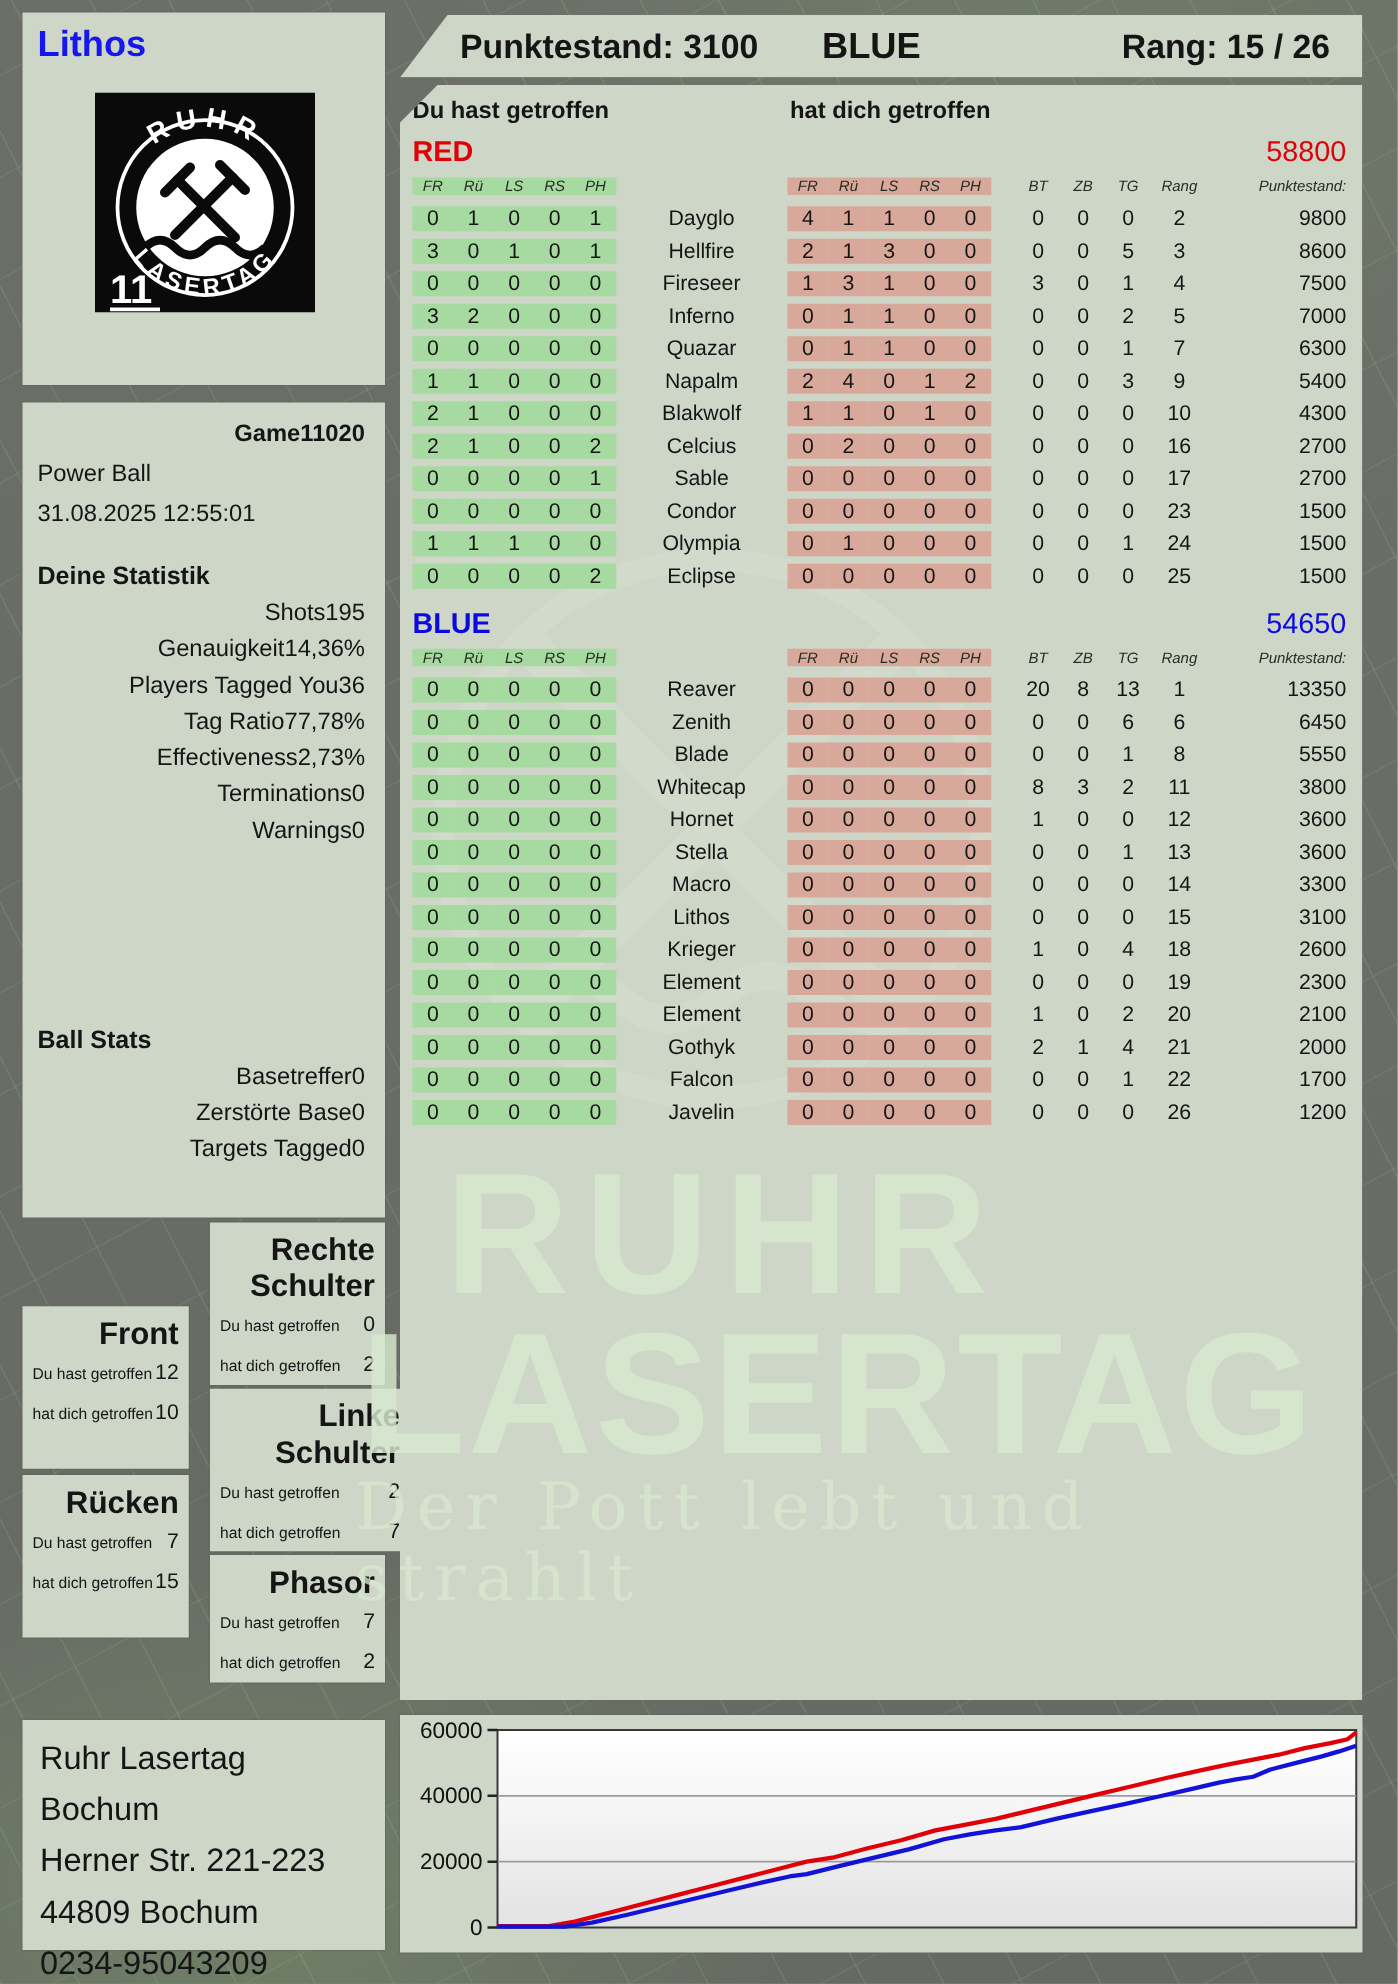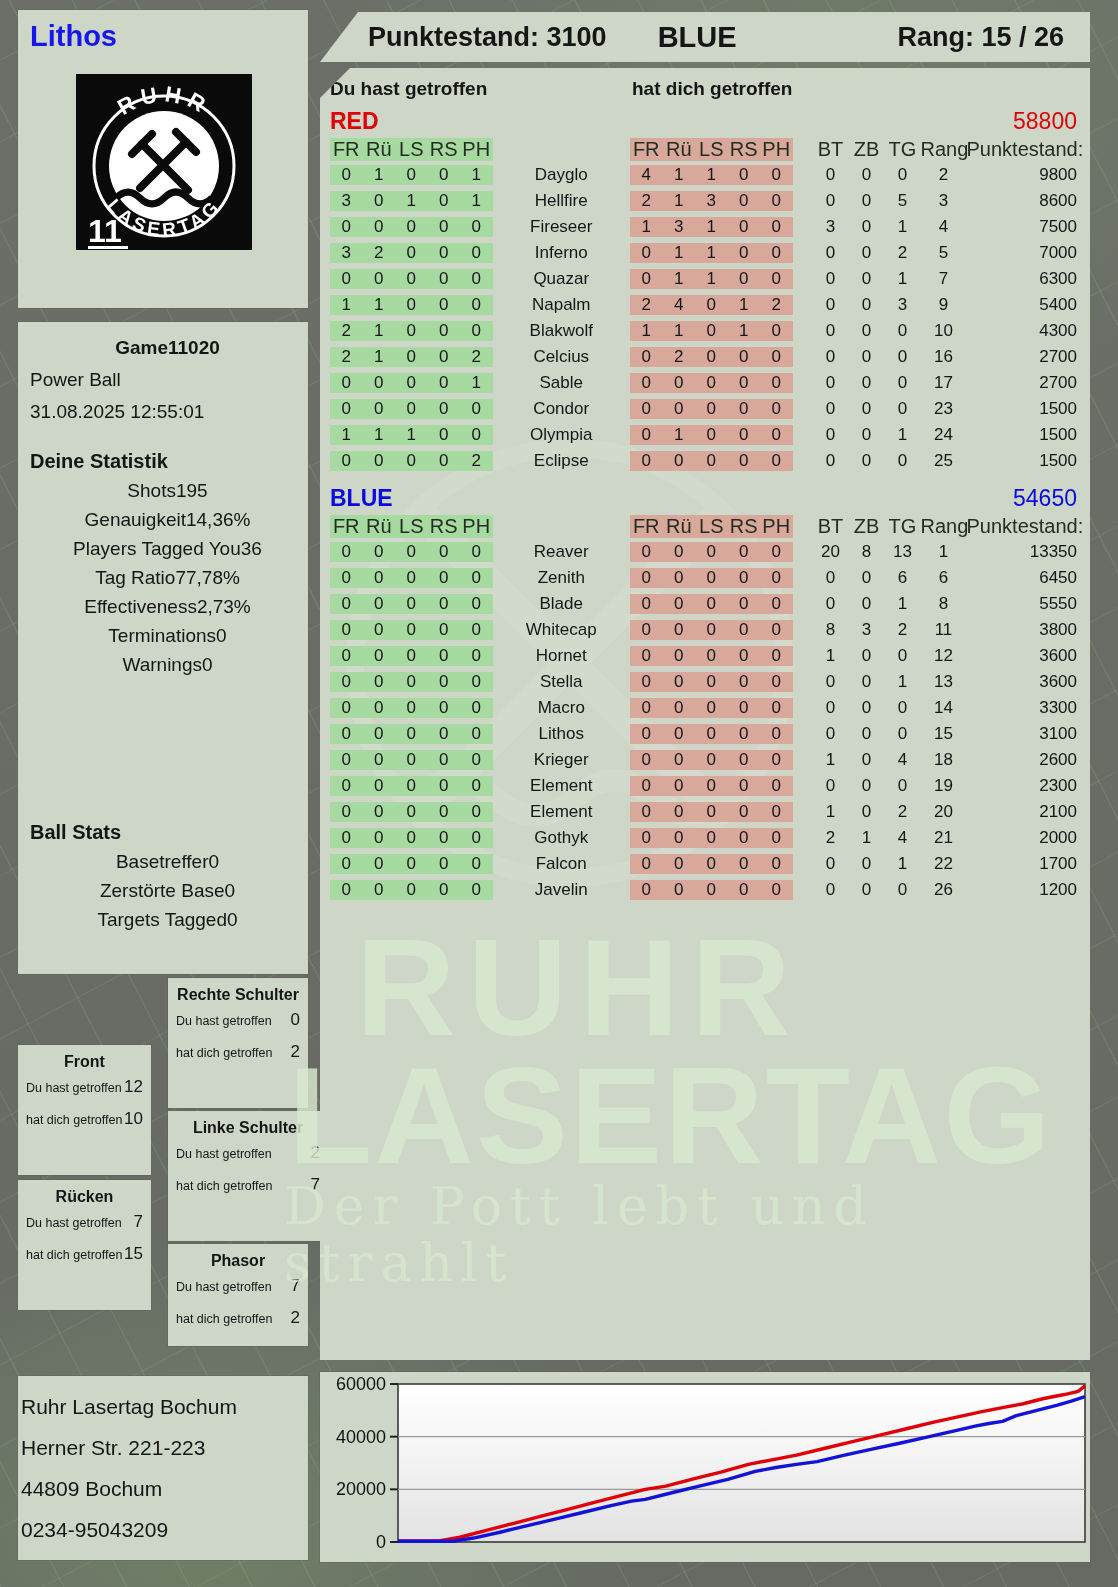--- a/index.html
+++ b/index.html
@@ -32,45 +32,45 @@
   
   #p-headerstrip{display:flex;align-items:center;}
   #hs-points{font-size:27px;font-weight:bold;margin-left:48px;}
   #hs-team{position:absolute;left:50%;transform:translateX(-60%);font-size:29px;font-weight:bold;}
   #hs-rank{margin-left:auto;margin-right:26px;font-size:27px;font-weight:bold;}
   
   #player-name{position:absolute;left:12px;top:10px;font-size:29px;font-weight:bold;color:#1616ee;}
   #logo{position:absolute;left:58px;top:64px;}
   
   #p-stats{padding:10px 16px 0 12px;box-sizing:border-box;font-size:19px;}
-  .kv{display:flex;justify-content:center;line-height:29px;margin-left:13px;}
+  .kv{display:flex;justify-content:flex-end;line-height:29px;margin-left:13px;}
   .kv .v{text-align:right;}
   .sb-bold{font-weight:bold;}
   .row32{line-height:32px;}
   .gap18{height:18px;}
   .gap139{height:138px;}
   .sb-title{font-weight:bold;font-size:20px;line-height:30px;}
   
   .bp{box-sizing:border-box;padding:6px 8px 0 8px;}
-  .bp h3{margin:2px 0 6px 0;text-align:center;font-size:16px;}
+  .bp h3{margin:2px 0 6px 0;text-align:right;font-size:25px;}
   .bp .bprow{display:flex;justify-content:space-between;align-items:baseline;margin-bottom:12px;}
   .bp .bprow .l{font-size:12.5px;}
   .bp .bprow .n{font-size:17px;}
   
-  #p-address{box-sizing:border-box;padding:10px 3px;font-size:21px;}
+  #p-address{box-sizing:border-box;padding:10px 14px;font-size:26px;}
   #p-address div{line-height:41px;}
   
   .hitlabel{position:absolute;top:10px;font-size:19px;font-weight:bold;z-index:3;}
   #lbl-you{left:10px;} #lbl-them{left:312px;}
   #scoreboard{position:absolute;left:10px;top:38px;width:747px;z-index:3;}
   .theader{display:flex;justify-content:space-between;align-items:center;height:30px;}
   .tname{font-size:23px;font-weight:bold;}
   .ttotal{font-size:23px;font-weight:normal;}
   .srow{display:flex;align-items:center;height:26px;font-size:17px;}
-  .colhead{font-size:20px;color:#242d22;}
+  .colhead{font-size:12px;color:#242d22;font-style:italic;}
   .hitc{width:32.5px;flex:none;text-align:center;}
   .g{background:#a7daa0;}
   .r{background:#d8a89b;}
   .namec{width:137.5px;flex:none;text-align:center;}
   .gapc{width:20px;flex:none;}
   .statc{width:36px;flex:none;text-align:center;}
   .rangc{width:46px;flex:none;text-align:center;}
   .pktc{flex:1;text-align:right;}
   
   #wm-logo{position:absolute;left:-15px;top:330px;z-index:2;opacity:0.10;}

